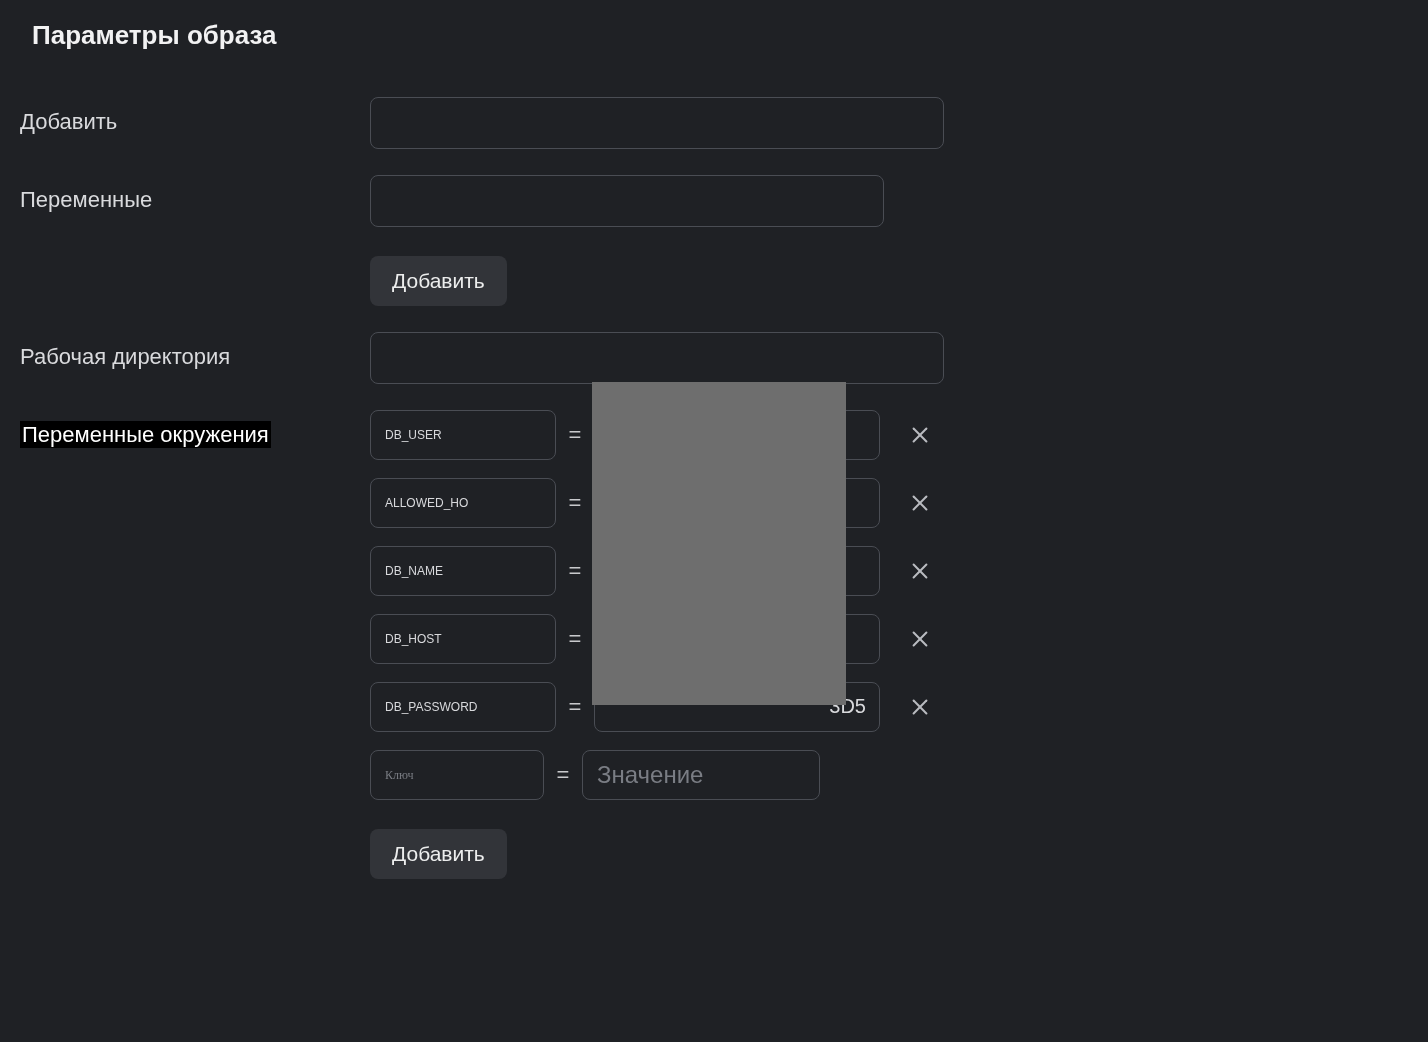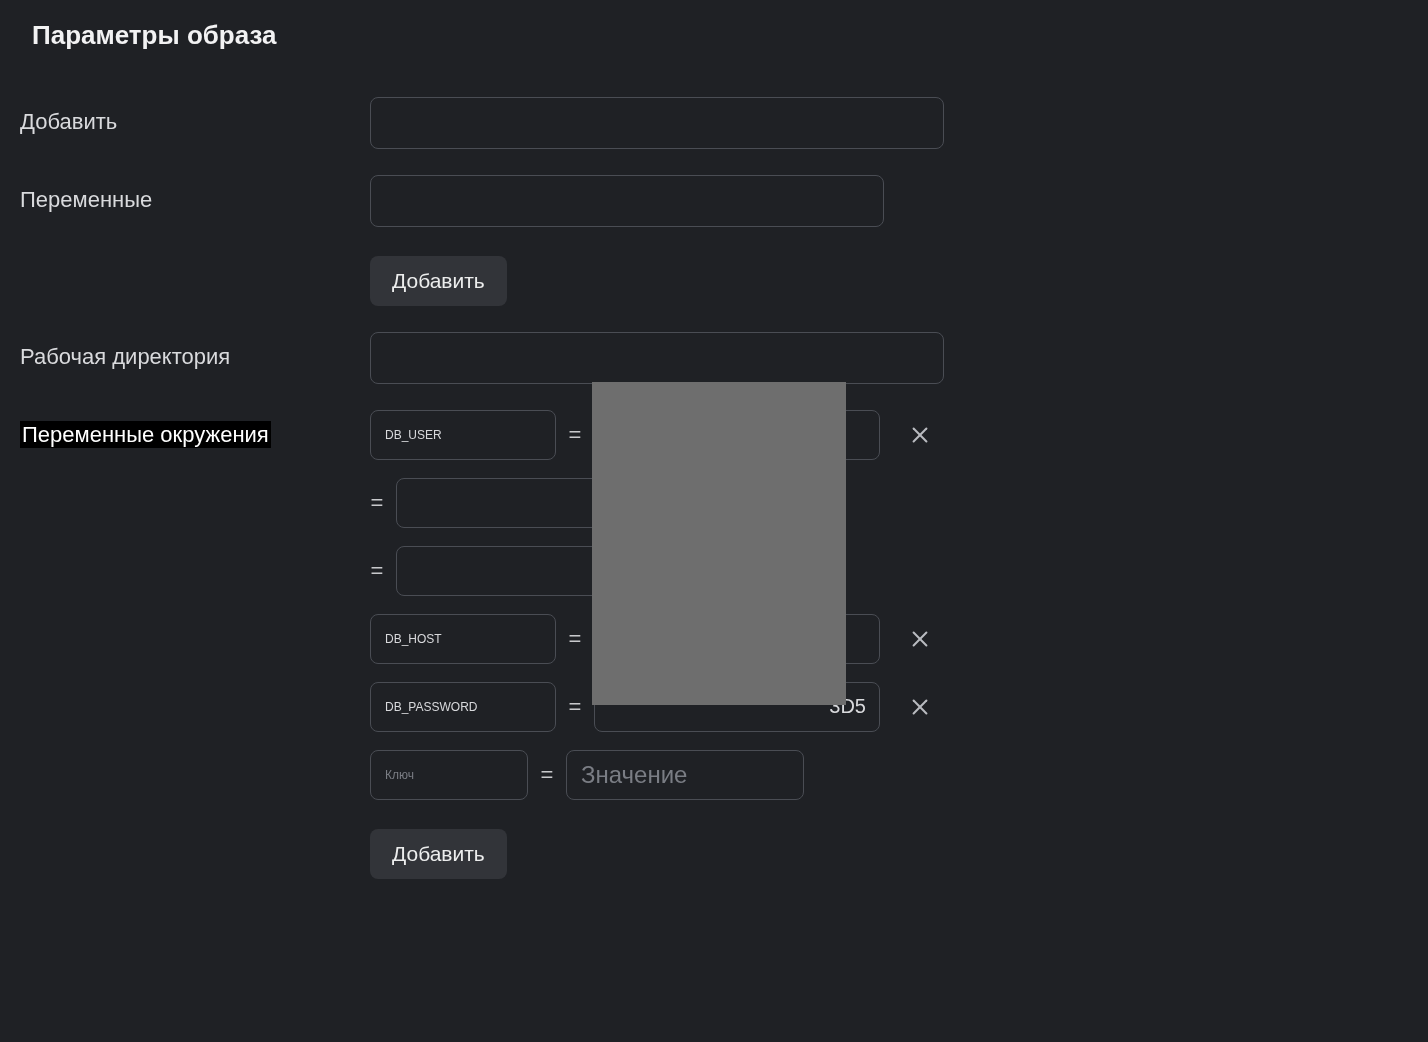--- a/index.html
+++ b/index.html
@@ -213,31 +213,33 @@
           <input class="kv-val" type="text" value="" style="">
           <span class="remove-x">
             <svg width="22" height="22" viewBox="0 0 24 24" fill="none" stroke="#b9bbc0" stroke-width="2.2" stroke-linecap="round">
                 <line x1="5" y1="5" x2="19" y2="19"></line>
                 <line x1="19" y1="5" x2="5" y2="19"></line>
               </svg>
           </span>
         </div>
 
         <div class="kv-row">
-          <span class="eq">=</span>
-          <input class="kv-val" type="text" value="" style="">
-          <span class="remove-x">
-            <svg width="22" height="22" viewBox="0 0 24 24" fill="none" stroke="#b9bbc0" stroke-width="2.2" stroke-linecap="round">
-                <line x1="5" y1="5" x2="19" y2="19"></line>
-                <line x1="19" y1="5" x2="5" y2="19"></line>
-              </svg>
-          </span>
-        </div>
-
-        <div class="kv-row">
+          <input class="kv-key" type="text" value="ALLOWED_HO" style="">
+          <span class="eq">=</span>
+          <input class="kv-val" type="text" value="" style="">
+          <span class="remove-x">
+            <svg width="22" height="22" viewBox="0 0 24 24" fill="none" stroke="#b9bbc0" stroke-width="2.2" stroke-linecap="round">
+                <line x1="5" y1="5" x2="19" y2="19"></line>
+                <line x1="19" y1="5" x2="5" y2="19"></line>
+              </svg>
+          </span>
+        </div>
+
+        <div class="kv-row">
+          <input class="kv-key" type="text" value="DB_NAME" style="">
           <span class="eq">=</span>
           <input class="kv-val" type="text" value="" style="">
           <span class="remove-x">
             <svg width="22" height="22" viewBox="0 0 24 24" fill="none" stroke="#b9bbc0" stroke-width="2.2" stroke-linecap="round">
                 <line x1="5" y1="5" x2="19" y2="19"></line>
                 <line x1="19" y1="5" x2="5" y2="19"></line>
               </svg>
           </span>
         </div>
 
@@ -262,21 +264,21 @@
           </div>
           <span class="remove-x">
             <svg width="22" height="22" viewBox="0 0 24 24" fill="none" stroke="#b9bbc0" stroke-width="2.2" stroke-linecap="round">
                 <line x1="5" y1="5" x2="19" y2="19"></line>
                 <line x1="19" y1="5" x2="5" y2="19"></line>
               </svg>
           </span>
         </div>
 
         <div class="kv-row">
-          <input class="kv-key" style="width: 158px;" type="text" placeholder="Ключ">
+          <input class="kv-key" style="width: 174px; font-family: Liberation Serif, serif;" type="text" placeholder="Ключ">
           <span class="eq">=</span>
           <input class="kv-val" style="width: 238px;" type="text" placeholder="Значение">
         </div>
 
       </div>
       <div>
         <button class="btn">Добавить</button>
       </div>
     </div>
   </div>

